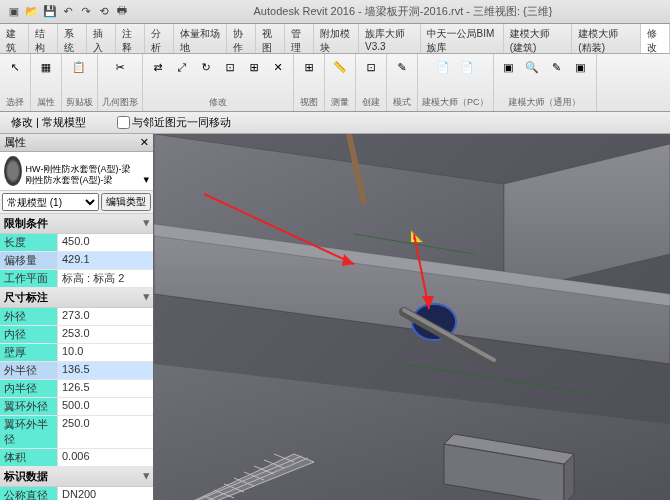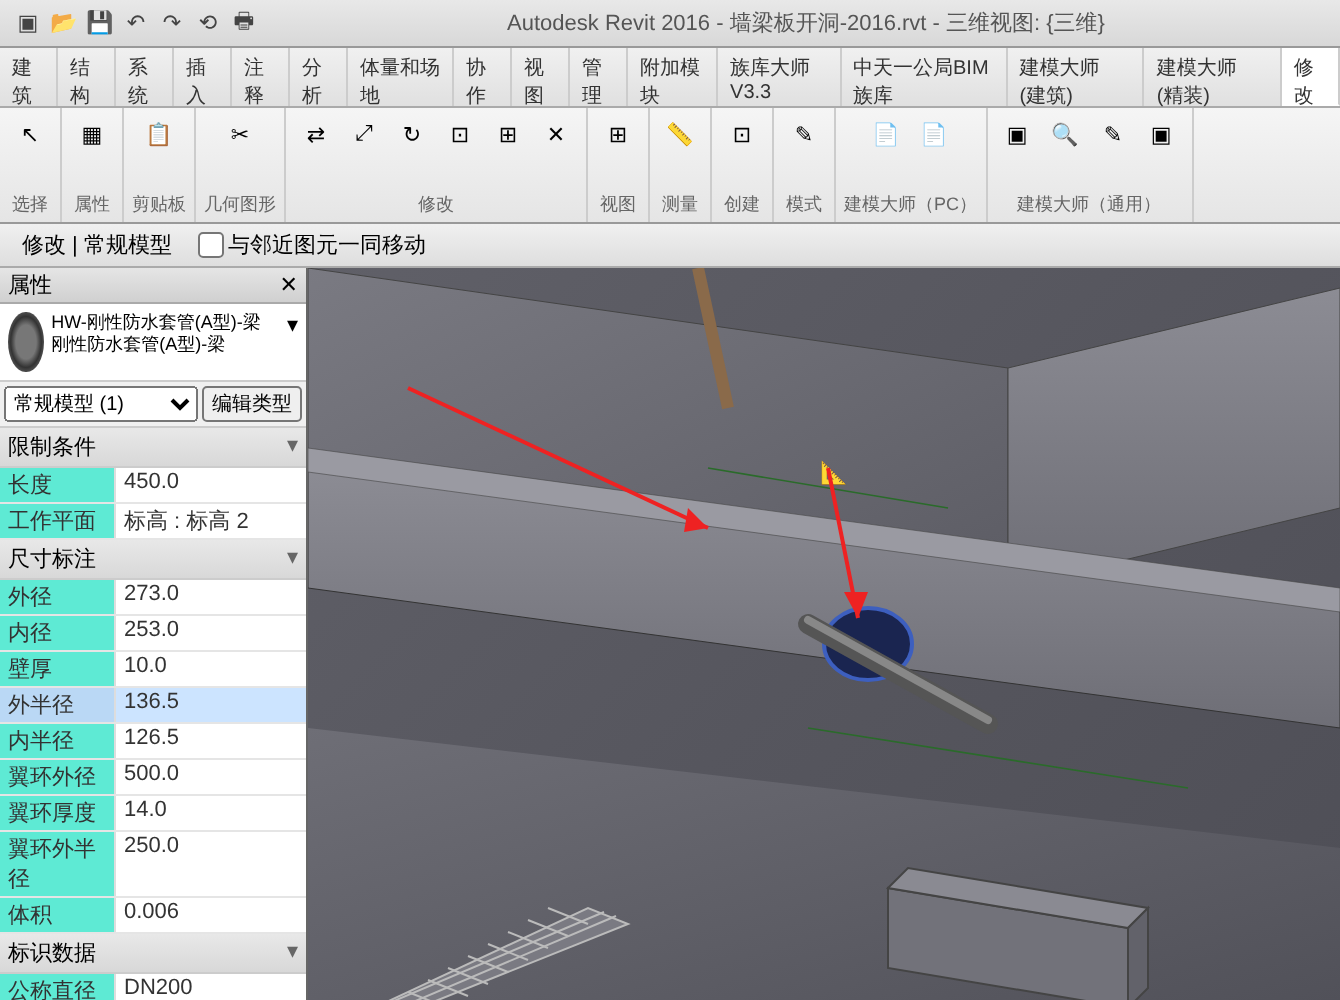--- a/index.html
+++ b/index.html
@@ -9,34 +9,34 @@
 .titlebar .ql span{width:16px;height:16px;display:flex;align-items:center;justify-content:center;color:#444}
 .titlebar .title{flex:1;text-align:center;color:#555;font-size:11px}
 .ribbon-tabs{height:30px;background:linear-gradient(#f0f0f0,#e0e0e0);display:flex;border-bottom:1px solid #aaa}
 .ribbon-tabs .tab{padding:3px 6px;color:#333;font-size:10px;cursor:pointer;border-right:1px solid #ccc}
 .ribbon-tabs .tab.active{background:#fff;border-bottom:1px solid #fff}
 .ribbon-body{height:58px;background:linear-gradient(#f5f5f5,#e5e5e5);display:flex;border-bottom:1px solid #999}
 .panel{border-right:1px solid #ccc;padding:2px 4px;display:flex;flex-direction:column;align-items:center;justify-content:space-between}
 .panel .icons{display:flex;gap:2px;flex-wrap:wrap;align-items:center}
 .panel .icons .btn{width:22px;height:22px;display:flex;align-items:center;justify-content:center;border:1px solid transparent;border-radius:2px}
 .panel-label{font-size:9px;color:#666;margin-top:2px}
-.options{height:22px;background:linear-gradient(#f0f0f0,#dedede);display:flex;align-items:center;gap:6px;padding:0 4px;border-bottom:1px solid #aaa;font-size:10px}
+.options{height:22px;background:linear-gradient(#f0f0f0,#dedede);display:flex;align-items:center;gap:24px;padding:0 4px;border-bottom:1px solid #aaa;font-size:10px}
 .options .obtn{padding:2px 6px;border:1px solid transparent}
 .options label{display:flex;align-items:center;gap:2px}
 .workspace{display:flex;height:376px}
 .propcol{width:154px;background:#f0f0f0;display:flex;flex-direction:column;border-right:1px solid #666}
 .prop-header{height:18px;background:linear-gradient(#e5e5e5,#d0d0d0);padding:2px 4px;display:flex;justify-content:space-between;align-items:center;font-size:10px;border-bottom:1px solid #aaa}
-.prop-type{display:flex;align-items:flex-start;gap:4px;padding:4px;background:#fff;border-bottom:1px solid #ccc}
+.prop-type{display:flex;align-items:flex-end;gap:4px;padding:4px;background:#fff;border-bottom:1px solid #ccc}
 .prop-type .thumb{width:30px;height:30px;background:radial-gradient(#777 40%,#333 60%,#999);border-radius:50%}
 .prop-type .tname{font-size:9px;line-height:1.2}
 .prop-filter{display:flex;padding:2px;gap:2px;background:#f0f0f0;border-bottom:1px solid #ccc}
 .prop-filter select{flex:1;font-size:10px;height:18px}
 .prop-filter button{font-size:10px;padding:0 3px}
 .prop-grid{flex:1;overflow:auto;background:#fff;font-size:10px}
-.prop-grid .section{background:linear-gradient(#e8e8e8,#d8d8d8);padding:2px 4px;font-weight:normal;border-bottom:1px solid #ccc;display:flex;justify-content:space-between}
+.prop-grid .section{background:linear-gradient(#e8e8e8,#d8d8d8);padding:2px 4px;font-weight:bold;border-bottom:1px solid #ccc;display:flex;justify-content:space-between}
 .prop-grid .section::after{content:"▾";color:#666}
 .prop-grid .row{display:flex;border-bottom:1px solid #e5e5e5}
 .prop-grid .row .k{width:58px;padding:1px 4px;background:#5eead4;border-right:1px solid #ddd;color:#333}
 .prop-grid .row .v{flex:1;padding:1px 4px;color:#333}
 .prop-grid .row.selected{background:#cce4ff}
 .prop-grid .row.selected .k{background:#bad8f5}
 .viewport{flex:1;position:relative;background:linear-gradient(135deg,#606068 0%,#56565e 50%,#4e4e56 100%)}
 .viewport svg{width:100%;height:100%}
 </style>
 </head>
@@ -175,20 +175,24 @@
     <div class="prop-filter">
       <select><option>常规模型 (1)</option></select>
       <button>编辑类型</button>
     </div>
     <div class="prop-grid" id="prop-grid">
         <div class="section">限制条件</div>
         <div class="row">
           <div class="k">长度</div>
           <div class="v">450.0</div>
         </div>
+        <div class="row selected">
+          <div class="k">偏移量</div>
+          <div class="v">429.1</div>
+        </div>
         <div class="row">
           <div class="k">工作平面</div>
           <div class="v">标高 : 标高 2</div>
         </div>
         <div class="section">尺寸标注</div>
         <div class="row">
           <div class="k">外径</div>
           <div class="v">273.0</div>
         </div>
         <div class="row">
@@ -203,24 +207,20 @@
           <div class="k">外半径</div>
           <div class="v">136.5</div>
         </div>
         <div class="row">
           <div class="k">内半径</div>
           <div class="v">126.5</div>
         </div>
         <div class="row">
           <div class="k">翼环外径</div>
           <div class="v">500.0</div>
-        </div>
-        <div class="row">
-          <div class="k">翼环厚度</div>
-          <div class="v">14.0</div>
         </div>
         <div class="row">
           <div class="k">翼环外半径</div>
           <div class="v">250.0</div>
         </div>
         <div class="row">
           <div class="k">体积</div>
           <div class="v">0.006</div>
         </div>
         <div class="section">标识数据</div>

